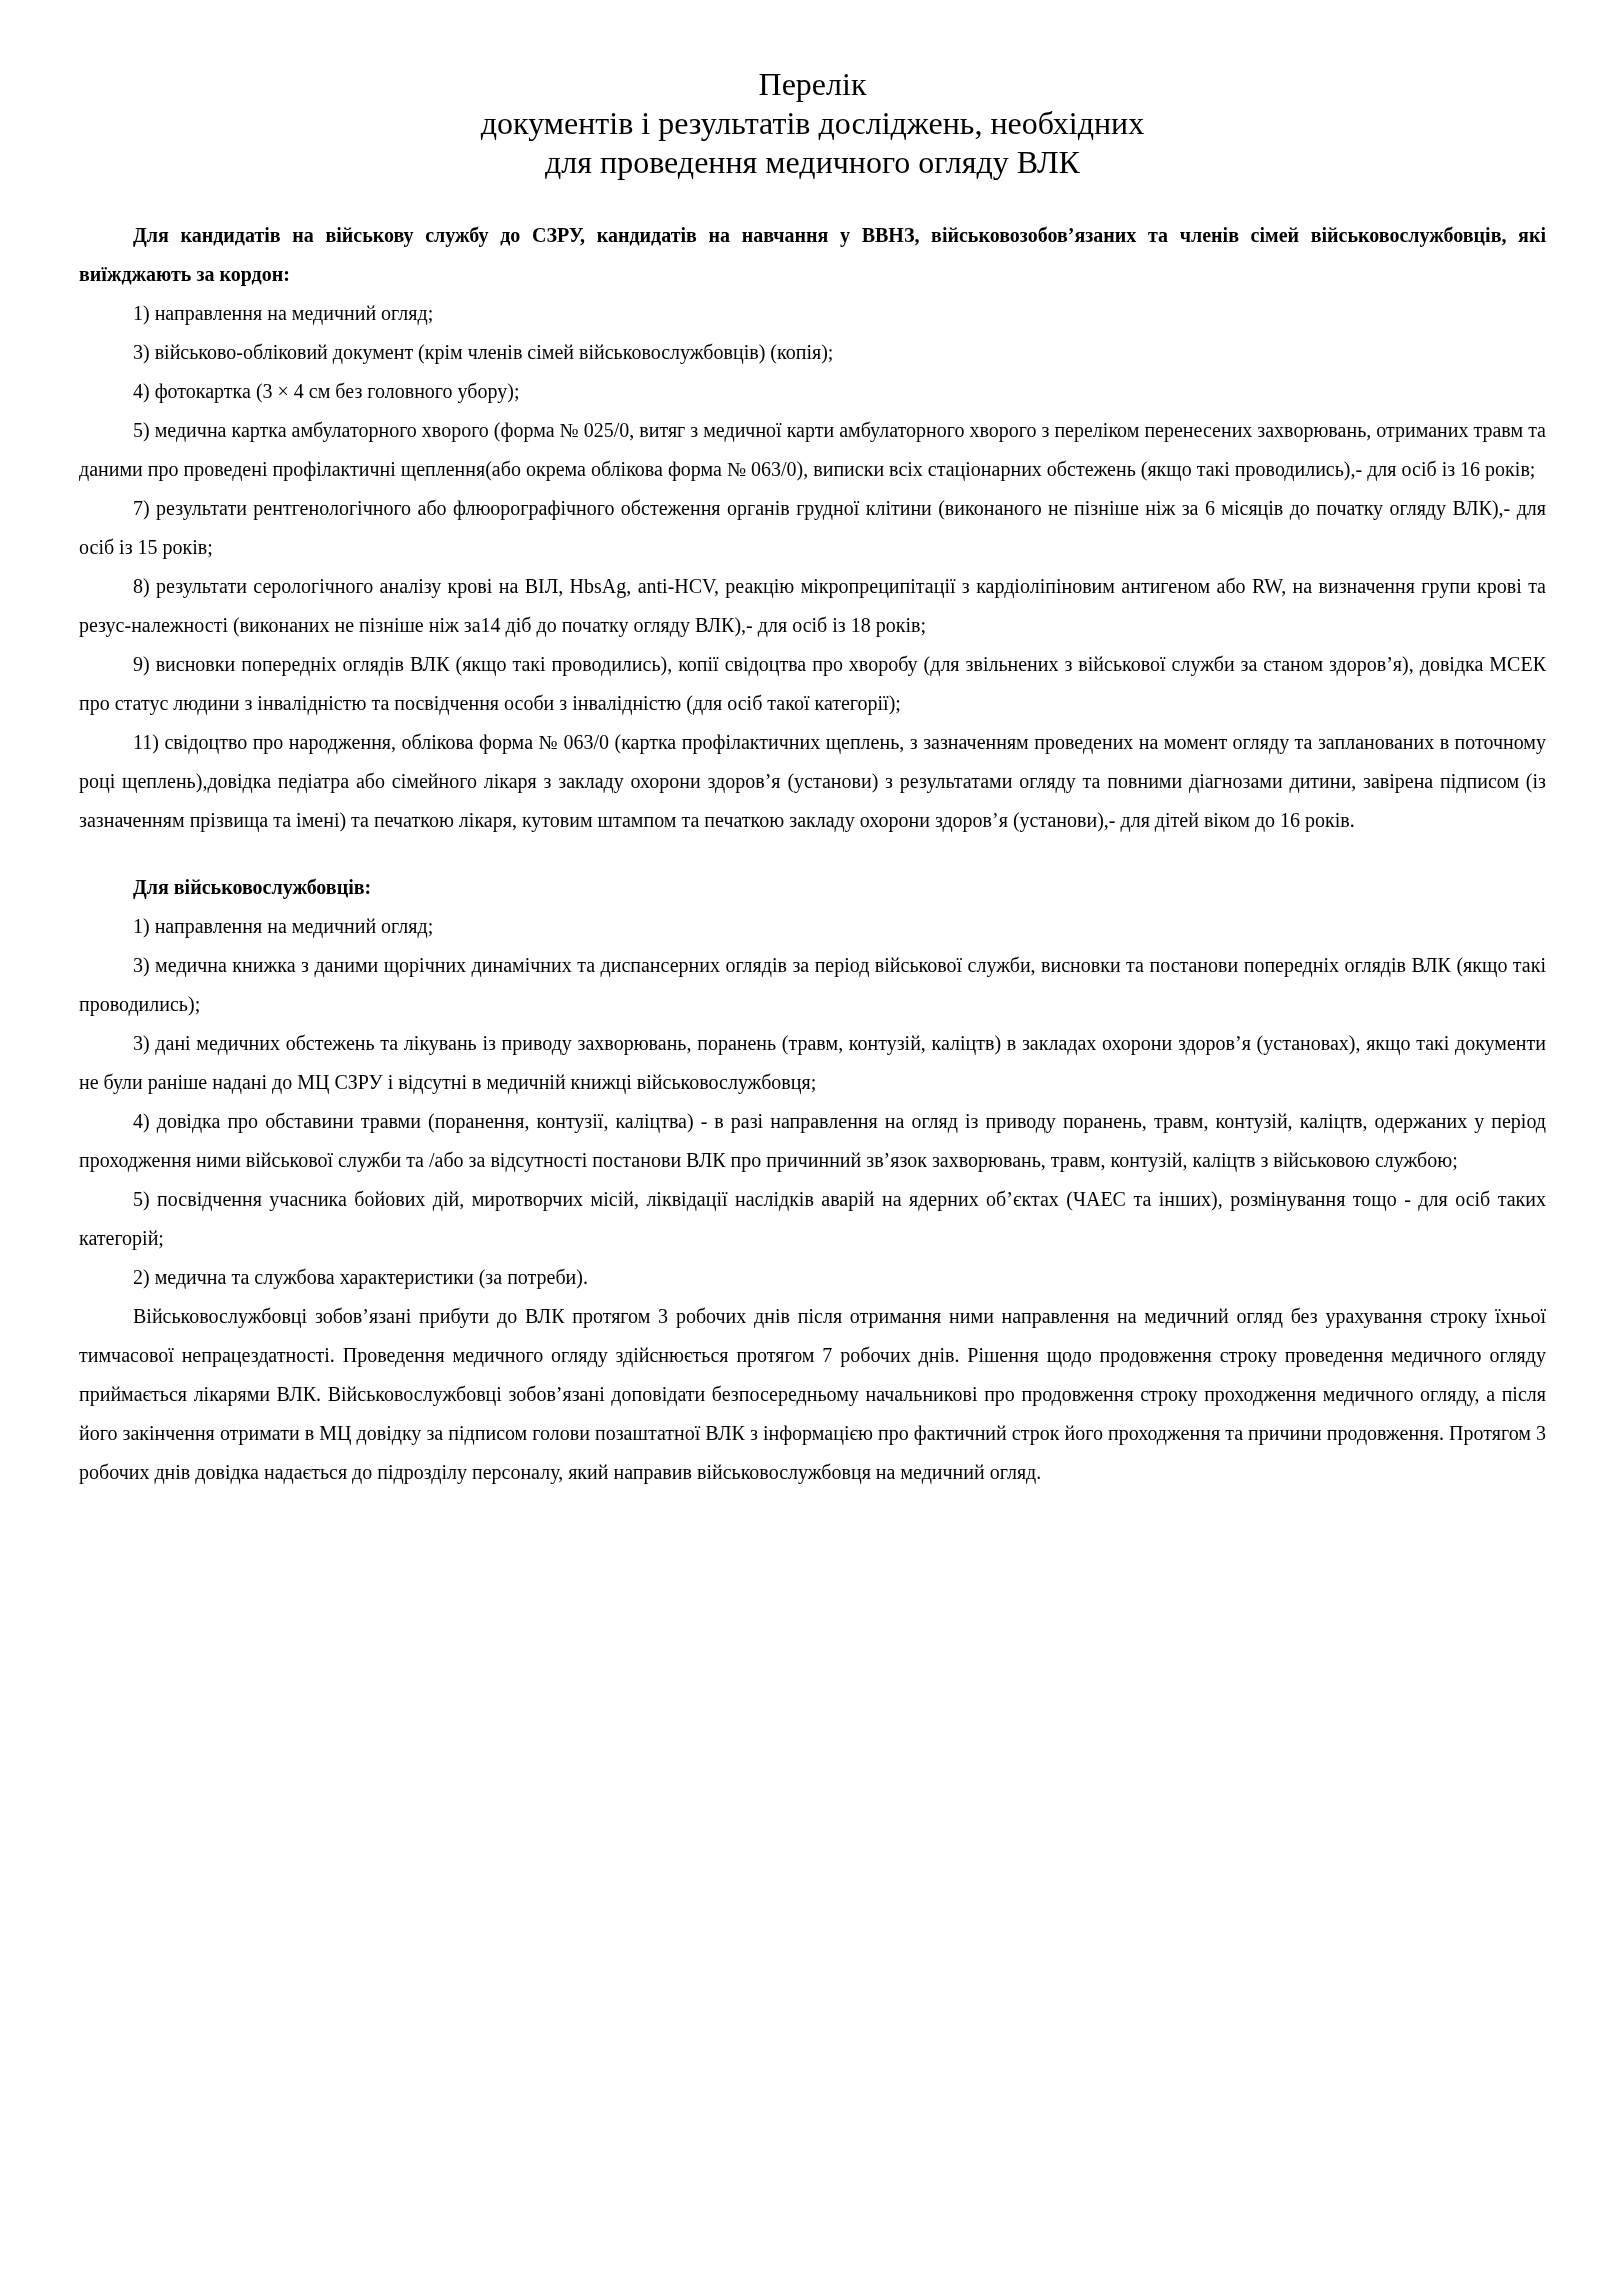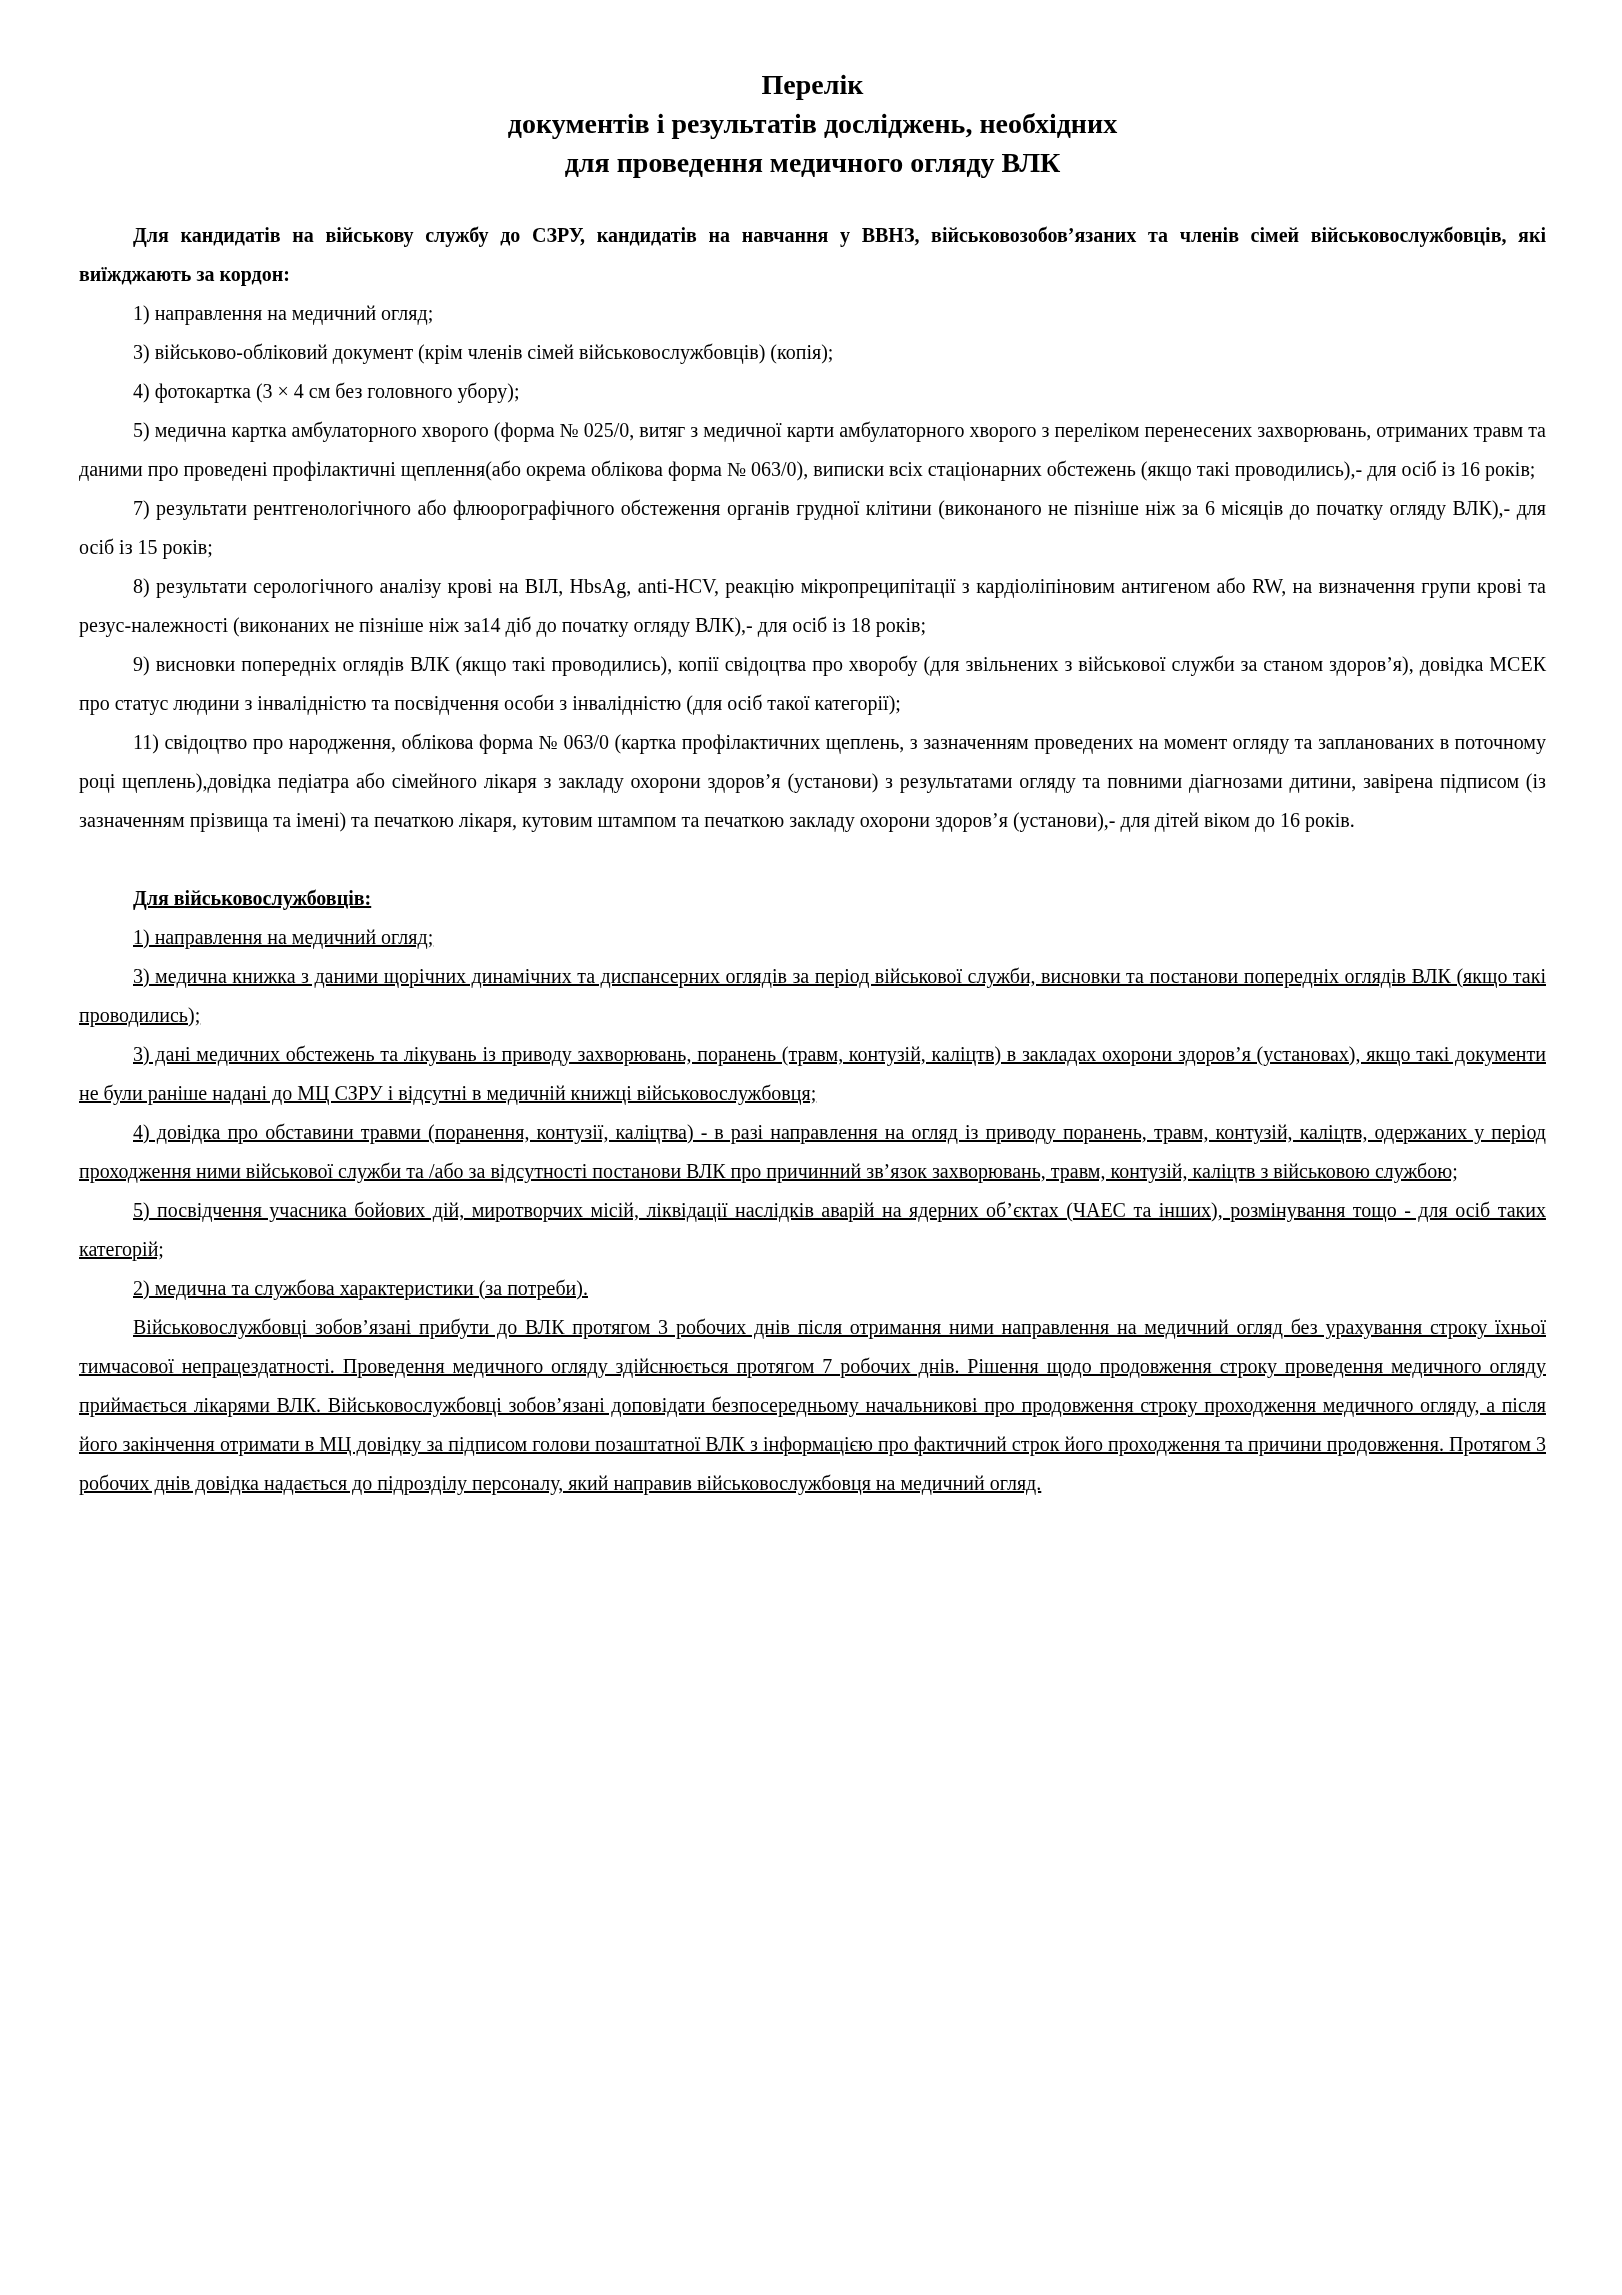--- a/index.html
+++ b/index.html
@@ -16,34 +16,33 @@
       font-family: "Liberation Serif", "DejaVu Serif", serif;
     }
     .page {
       position: absolute;
       left: 79px;
       top: 65px;
       width: 1467px;
     }
     .title-block {
       text-align: center;
-      font-weight: bold;
-      font-size: 28px;
+      font-weight: normal;
+      font-size: 32px;
       line-height: 39px;
       margin: 0 0 34px 0;
     }
     .title-line {
       display: block;
     }
     .section {
       margin: 0;
     }
     .section + .section {
-      margin-top: 39px;
-      text-decoration: underline;
+      margin-top: 28px;
     }
     p {
       margin: 0;
       font-size: 20px;
       line-height: 39px;
       text-align: justify;
       text-indent: 54px;
     }
     p.heading {
       font-weight: bold;

